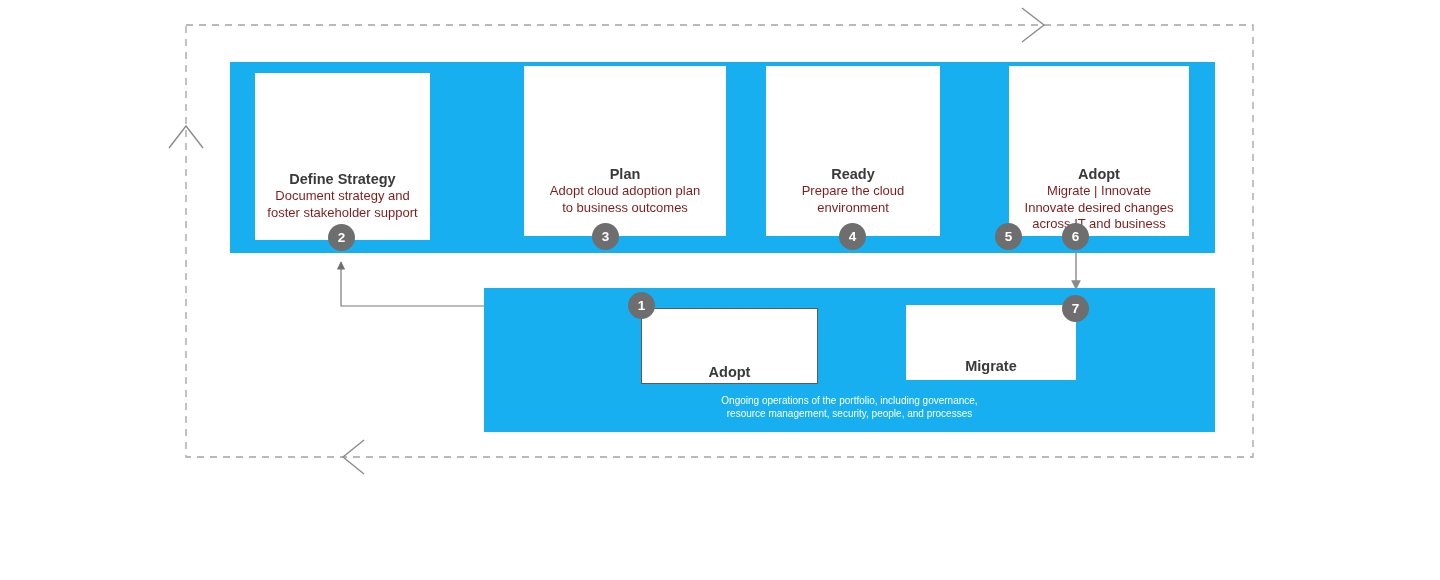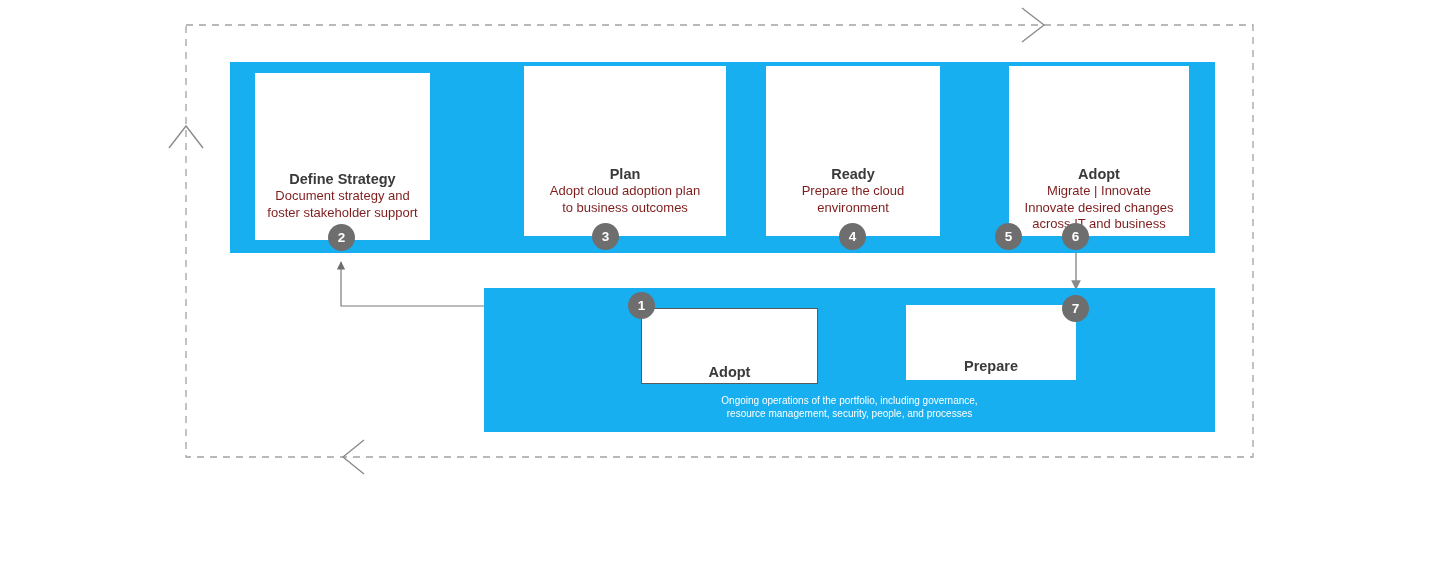--- a/index.html
+++ b/index.html
@@ -336,21 +336,21 @@
 across IT and business</div>
   </div>
 
   <div class="card outlined" id="card-govern">
     <div class="card-icon" style="height:46px;"></div>
     <div class="card-title">Adopt</div>
   </div>
 
   <div class="card" id="card-manage">
     <div class="card-icon" style="height:44px;"></div>
-    <div class="card-title">Prepare</div>
+    <div class="card-title">Migrate</div>
   </div>
 
   <div class="num-circle" id="num-1">1</div>
   <div class="num-circle" id="num-2">2</div>
   <div class="num-circle" id="num-3">3</div>
   <div class="num-circle" id="num-4">4</div>
   <div class="num-circle" id="num-5">5</div>
   <div class="num-circle" id="num-6">6</div>
   <div class="num-circle" id="num-7">7</div>
 

